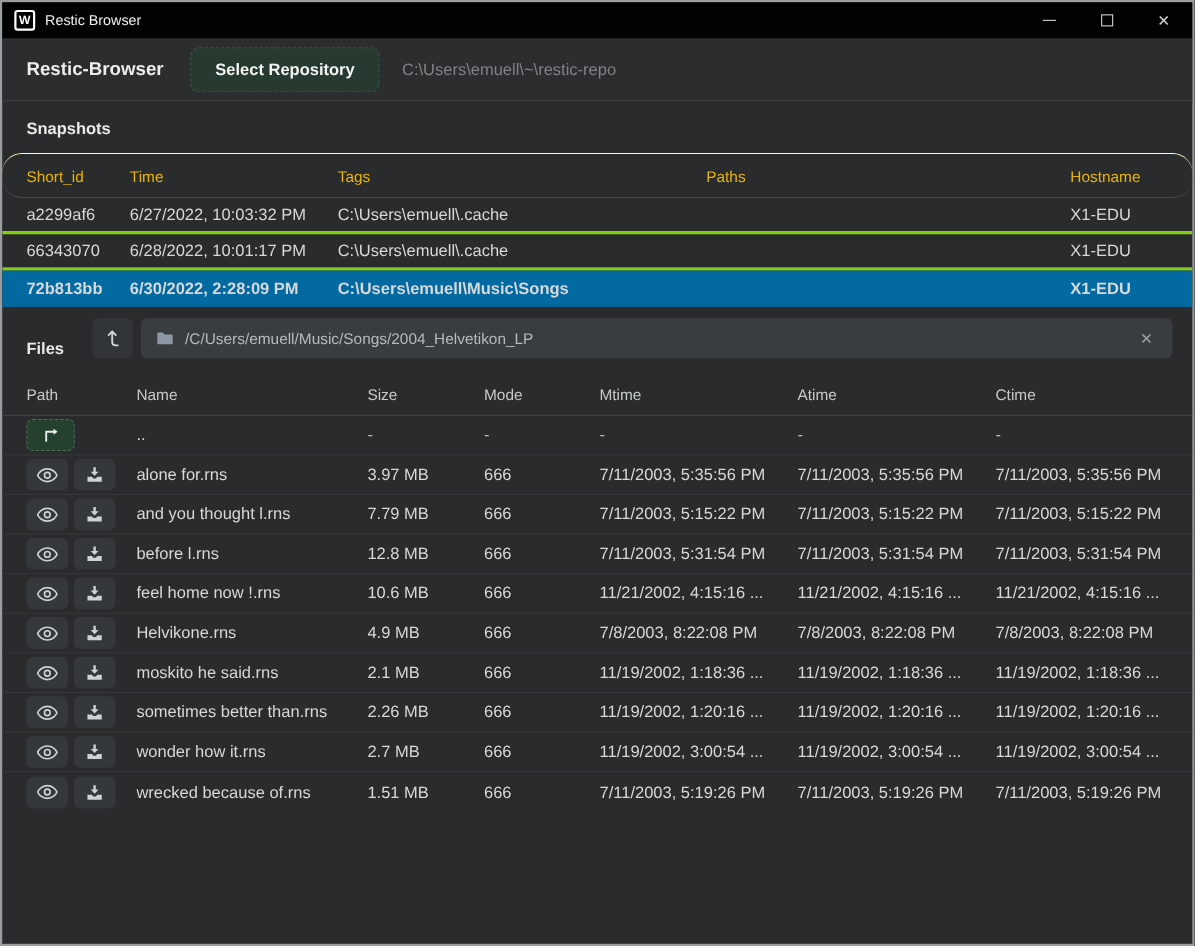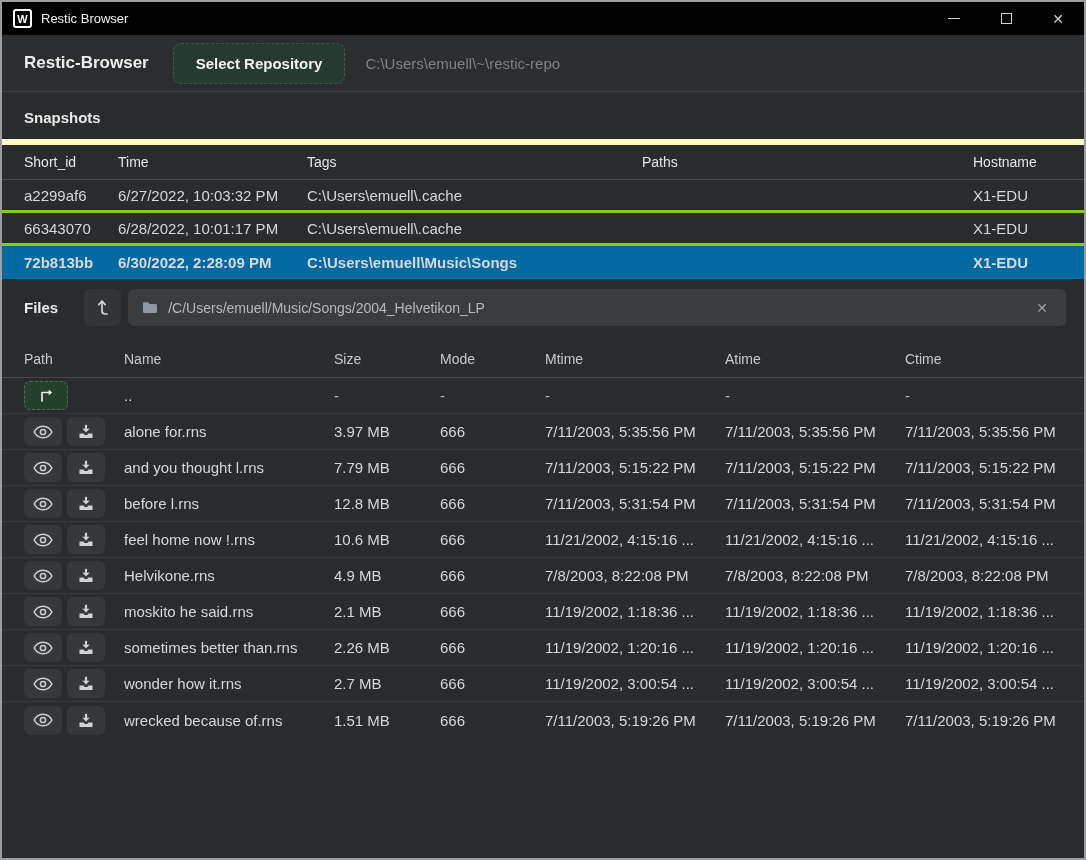--- a/index.html
+++ b/index.html
@@ -65,32 +65,32 @@
 
   
   .snap-grid {
     display: grid;
     grid-template-columns: 94px 189px 335px 331px 1fr;
     align-items: center;
     padding-left: 22px; padding-right: 16px;
   }
   .snap-head {
     height: 41px;
-    border-top: 6px solid #fef9c3;
+    border-top: 1px solid #fef9c3;
     border-bottom: 1px solid #46494b;
-    color: #e5e5e5; font-size: 14px;
+    color: #eab308; font-size: 14px; border-radius: 18px;
   }
   .snap-row { height: 33px; font-size: 15px; border-bottom: 3px solid #84cc16; }
   .snap-row:last-child { border-bottom: none; }
   .snap-row.selected { background: #0369a1; font-weight: bold; }
   .cell { white-space: nowrap; overflow: hidden; padding-right: 10px; }
 
   
   .files-bar {
-    display: flex; align-items: center;
+    display: flex; align-items: flex-end;
     padding: 10px 18px 8px 22px;
   }
   .files-label { font-size: 15px; font-weight: bold; color: #e8eaea; }
   .dump-btn {
     width: 37px; height: 37px; margin-left: 26px;
     background: #323538; border: none; border-radius: 6px;
     display: flex; align-items: center; justify-content: center;
     cursor: pointer;
   }
   .breadcrumb {

